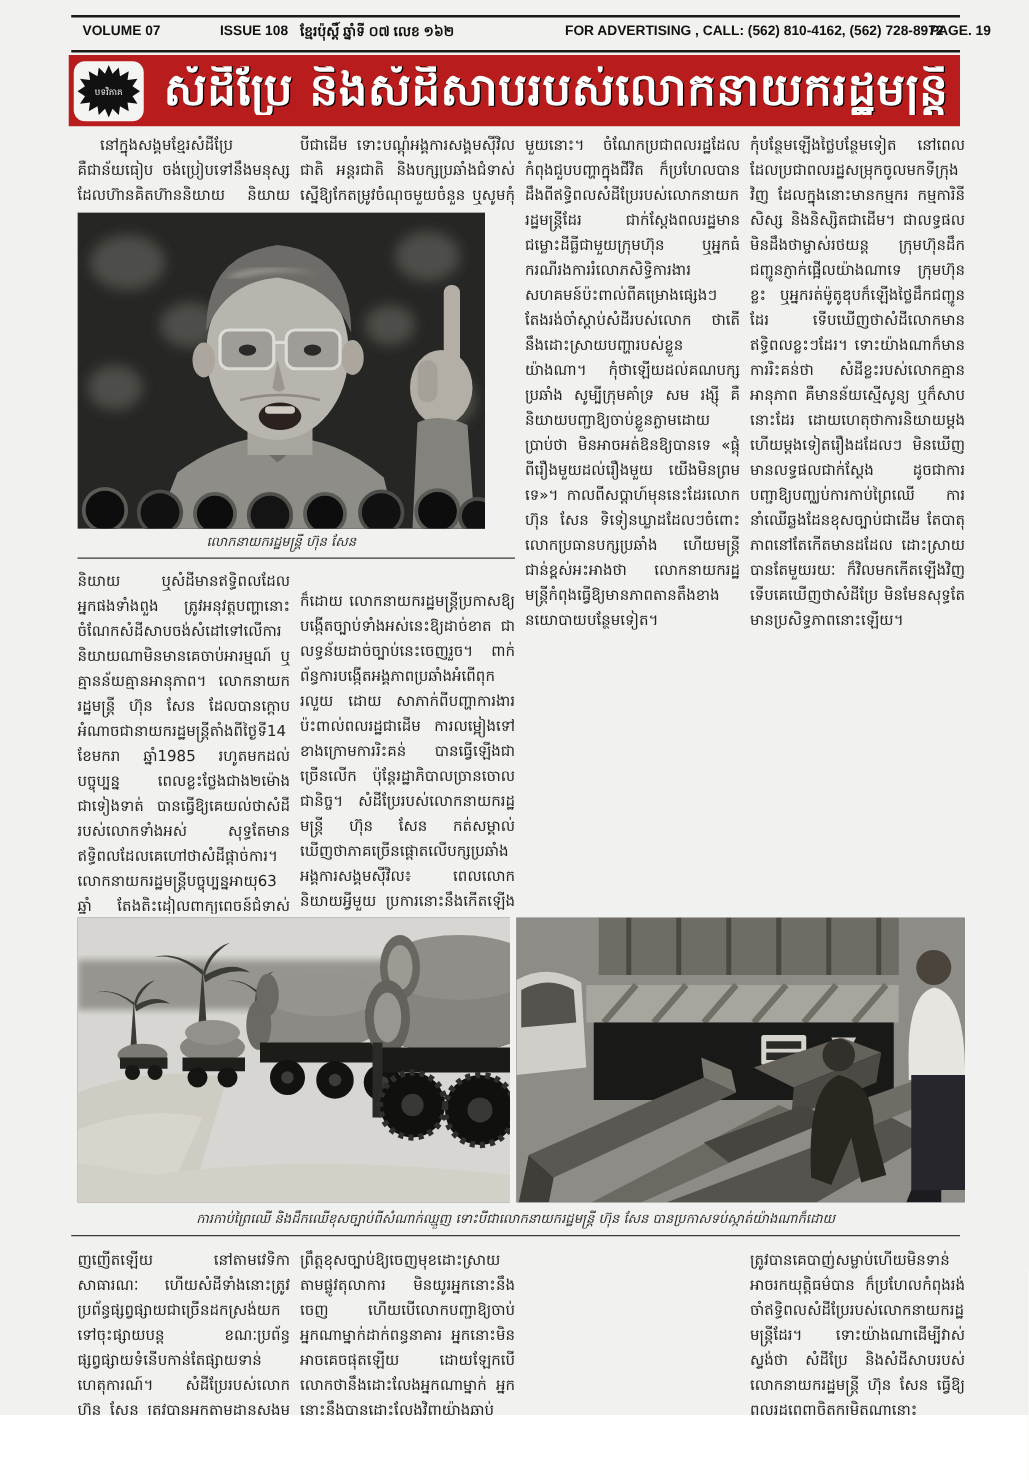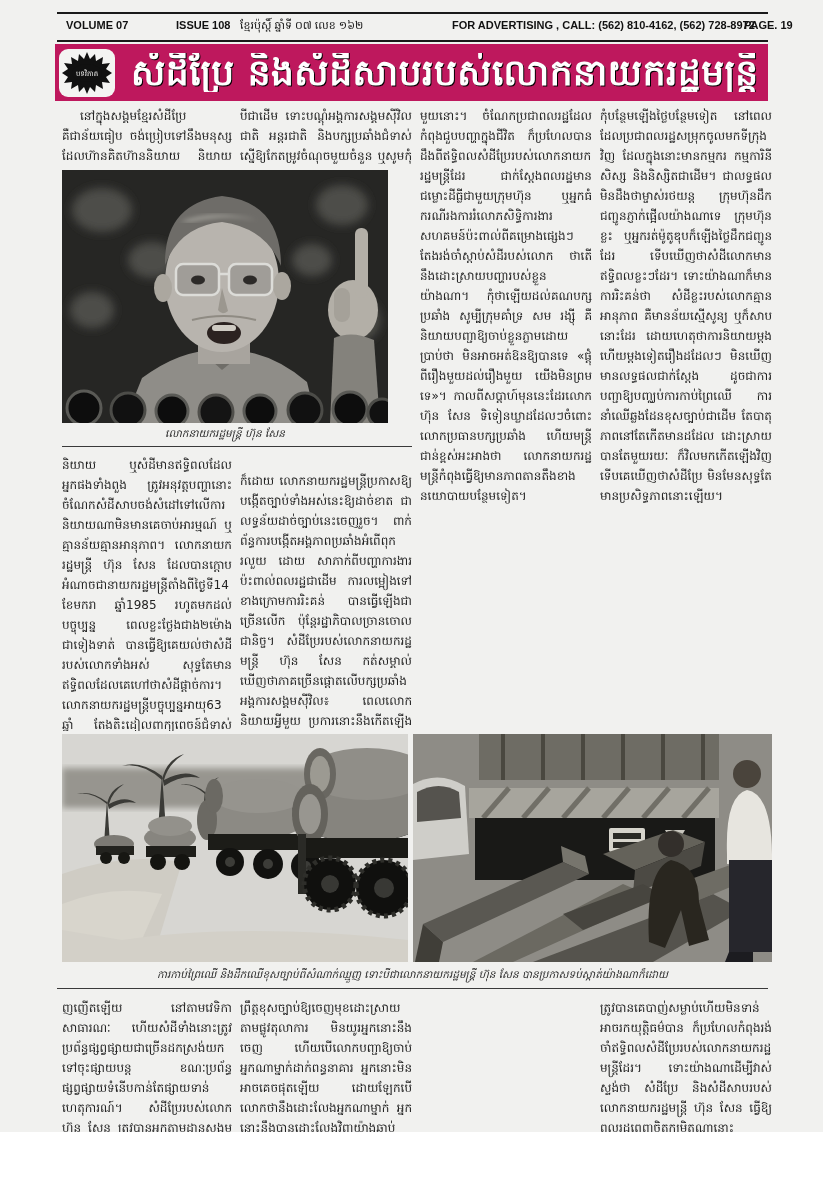--- a/index.html
+++ b/index.html
@@ -5,21 +5,21 @@
   html,body{margin:0;padding:0;}
   .page{
     position:relative;width:823px;height:1132px;background:#f1f1ef;
     font-family:"DejaVu Sans",sans-serif;color:#1c1c1c;overflow:hidden;
   }
   .abs{position:absolute;}
   
   .rule{background:#1a1a1a;}
   .hdr-text{font-family:"Liberation Sans",sans-serif;font-weight:bold;font-size:11px;color:#111;white-space:nowrap;}
   
-  .masthead{background:#be185d;display:flex;align-items:center;}
+  .masthead{background:#b91c1c;display:flex;align-items:center;}
   .badge-box{width:56px;height:48px;background:#f4f4f2;border-radius:9px;margin-left:4px;
     display:flex;align-items:center;justify-content:center;flex:0 0 auto;}
   .headline{color:#fff;font-weight:bold;font-size:36px;line-height:1.1;margin-left:16px;
     letter-spacing:.5px;text-shadow:1px 1px 0 #000;white-space:nowrap;overflow:hidden;}
   
   .col{font-size:12px;line-height:20px;text-align:justify;overflow:hidden;color:#232323;
        word-break:break-word;}
   .col p{margin:0;text-indent:18px;}
   .caption{font-size:10.5px;text-align:center;color:#2a2a2a;overflow:hidden;white-space:nowrap;font-style:italic;}
   .byline{font-family:"Liberation Serif",serif;font-weight:bold;font-size:13px;color:#1d4ed8;}
@@ -29,21 +29,21 @@
 </head>
 <body>
 
 <div class="page">
 
   <div class="abs rule" style="left:57px;top:12px;width:711px;height:2px;"></div>
   <div class="abs rule" style="left:57px;top:40px;width:711px;height:2px;"></div>
 
   <div class="abs hdr-text" style="left:66px;top:19px;">VOLUME 07</div>
   <div class="abs hdr-text" style="left:176px;top:19px;">ISSUE 108</div>
-  <div class="abs hdr-text" style="left:240px;top:18px;font-weight:normal;">ខ្មែរប៉ុស្ដិ៍ ឆ្នាំទី ០៧ លេខ ១៦២</div>
+  <div class="abs hdr-text" style="left:240px;top:18px;font-weight:bold;">ខ្មែរប៉ុស្ដិ៍ ឆ្នាំទី ០៧ លេខ ១៦២</div>
   <div class="abs hdr-text" style="left:452px;top:19px;">FOR ADVERTISING , CALL: (562) 810-4162, (562) 728-8972</div>
   <div class="abs hdr-text" style="left:744px;top:19px;">PAGE. 19</div>
 
   <div class="abs masthead" style="left:55px;top:44px;width:713px;height:57px;">
     <div class="badge-box">
       <svg width="50" height="44" viewBox="0 0 50 44">
         <g fill="#111">
           <polygon points="25,1 28,8 33,3 34,10 41,6 40,13 48,12 44,18 50,22 44,26 48,32 40,31 41,38 34,34 33,41 28,36 25,43 22,36 17,41 16,34 9,38 10,31 2,32 6,26 0,22 6,18 2,12 10,13 9,6 16,10 17,3 22,8"></polygon>
         </g>
         <ellipse cx="25" cy="22" rx="15" ry="9" fill="#111"></ellipse>

